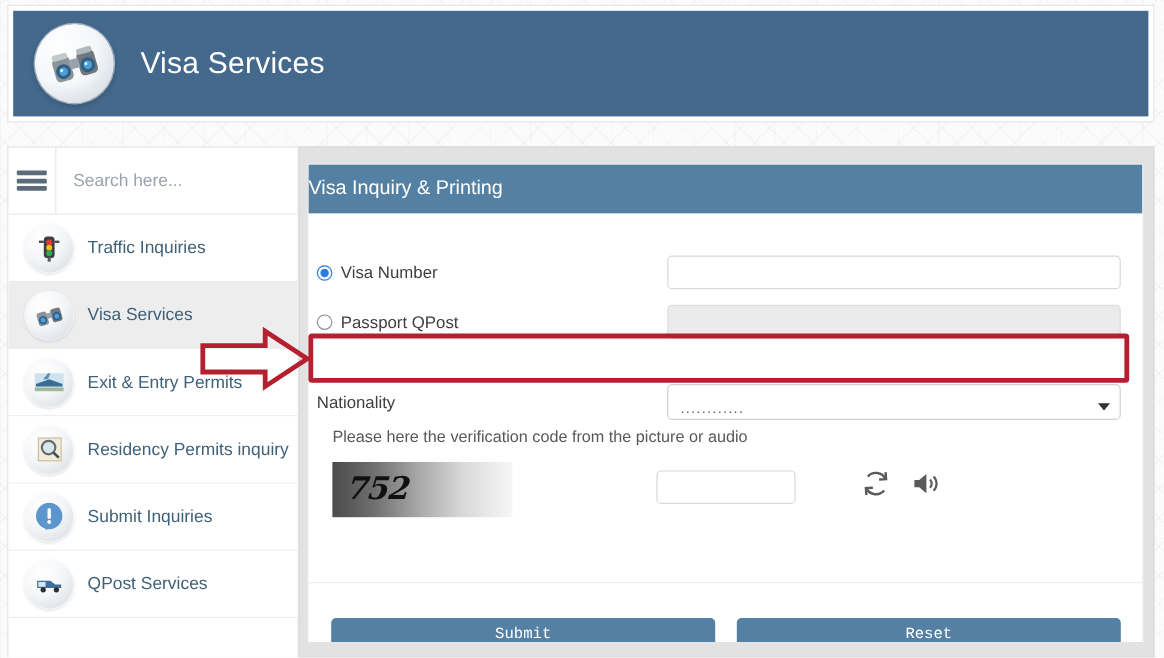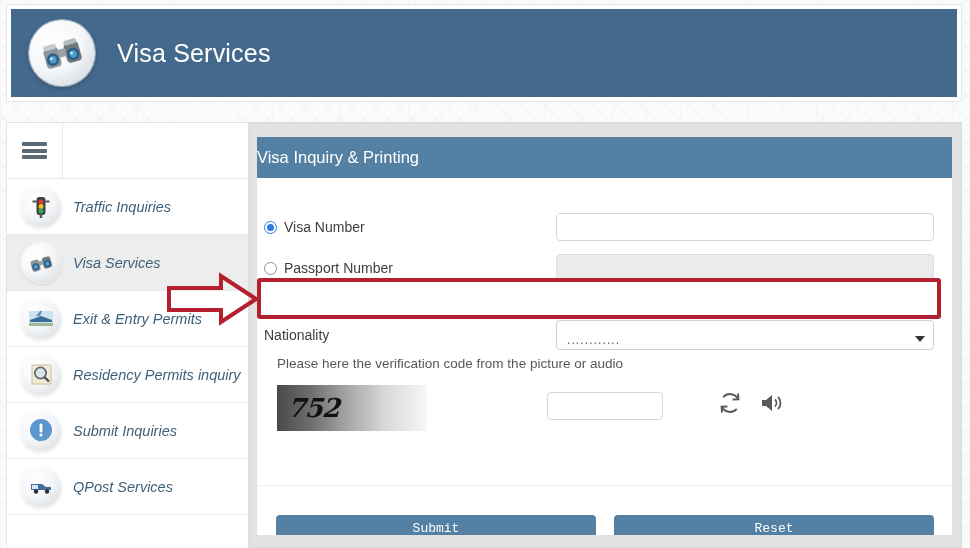--- a/index.html
+++ b/index.html
@@ -120,21 +120,20 @@
     flex: none;
     display: flex; align-items: center; justify-content: center;
     background: radial-gradient(circle at 34% 28%, #ffffff 0%, #f5f6f8 46%, #e2e6ea 76%, #ccd2d8 100%);
     box-shadow: 0 0 0 1px rgba(255,255,255,.7), 0 1px 3px rgba(0,0,0,.22);
     overflow: hidden;
   }
   .nav-label {
     margin-left: 12px;
     font-size: 14.5px;
     color: #3f6079;
-    font-style: italic;
   }
 
   
   #content-backdrop {
     position: absolute;
     left: 249px; top: 122px;
     width: 713px; height: 426px;
     background: #e2e2e2;
     border: 1px solid #dadada;
     z-index: 2;
@@ -360,20 +359,21 @@
 <div id="sidebar">
 
   <div id="search-row">
     <div id="hamburger-cell">
       <div>
         <span class="ham-bar"></span>
         <span class="ham-bar"></span>
         <span class="ham-bar"></span>
       </div>
     </div>
+    <input id="search-input" type="text" placeholder="Search here..." style="">
   </div>
 
   <div class="nav-item">
     <span class="nav-icon">
       <svg width="26" height="26" viewBox="0 0 26 26">
         <rect x="8.5" y="3" width="9" height="18" rx="3" fill="#3a3f44"></rect>
         <circle cx="13" cy="8" r="2.5" fill="#e03b2f"></circle>
         <circle cx="13" cy="12.5" r="2.5" fill="#f0c020"></circle>
         <circle cx="13" cy="17" r="2.5" fill="#2faa50"></circle>
         <rect x="11.7" y="20" width="2.6" height="4" fill="#55595e"></rect>
@@ -466,21 +466,21 @@
       <div class="row-label">
         <span class="radio checked"></span>
         <span>Visa Number</span>
       </div>
       <input class="txt-field" type="text" style="top: 3px;" placeholder="">
     </div>
 
     <div class="form-row" style="top:73px;">
       <div class="row-label">
         <span class="radio"></span>
-        <span>Passport Number</span>
+        <span>Passport QPost</span>
       </div>
       <input class="txt-field disabled" type="text" style="top: 3px;" disabled="" placeholder="">
     </div>
 
     <div class="form-row" style="top:140px;">
       <div class="row-label">
         <span>Nationality</span>
       </div>
       <div id="nationality-select" style="top:2px;">
         <span id="nationality-value">............</span>

